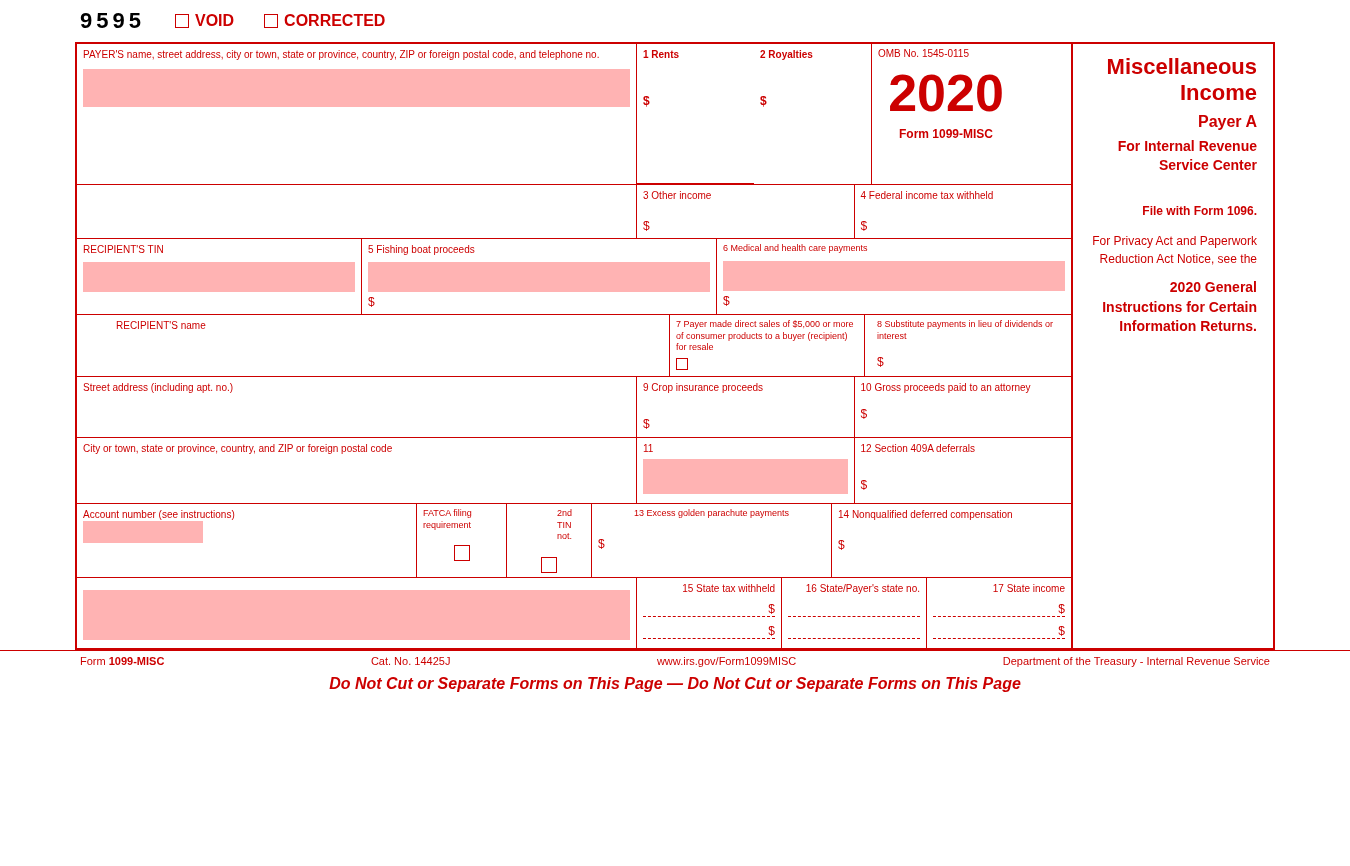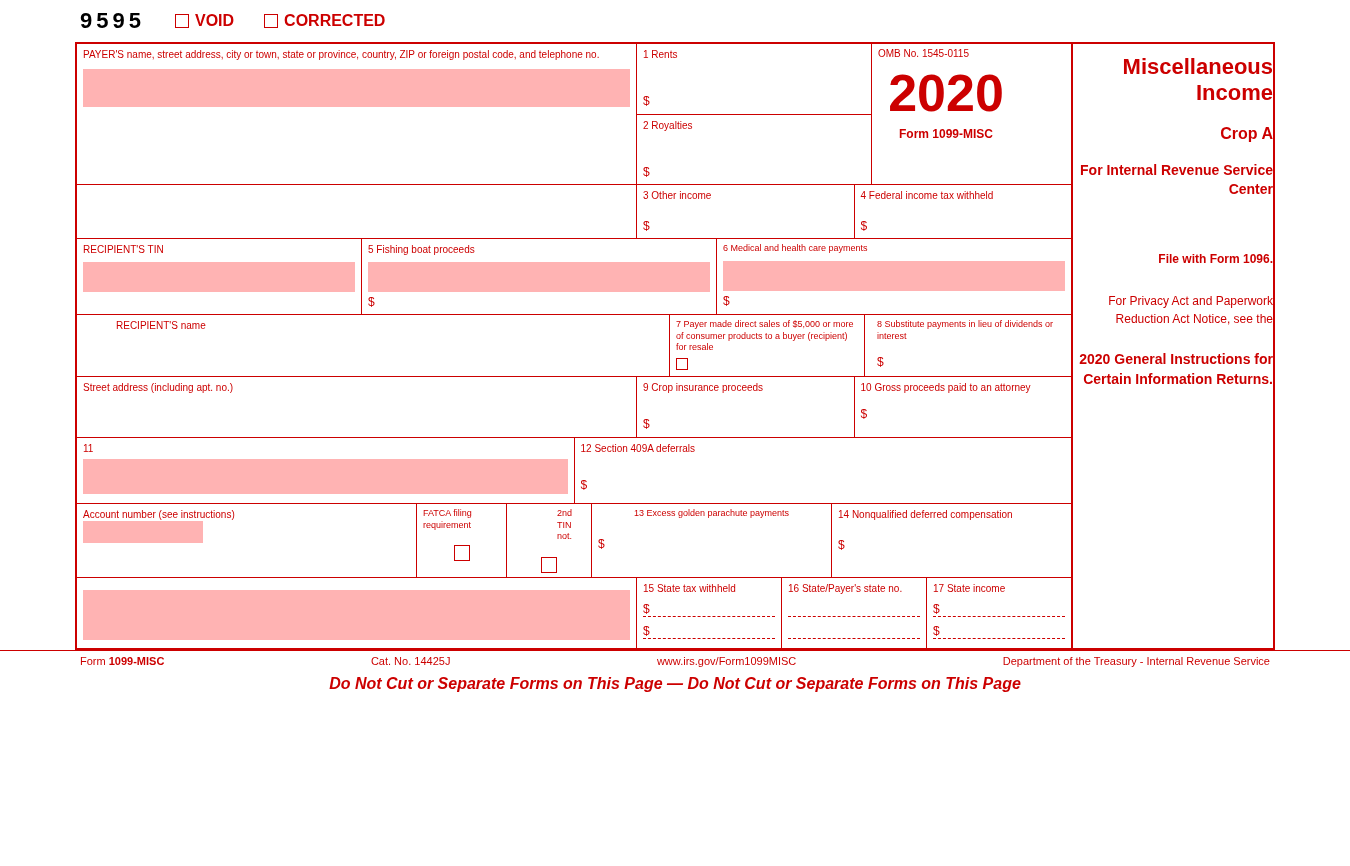--- a/index.html
+++ b/index.html
@@ -56,24 +56,24 @@
     .form-main {
       flex: 1;
       display: flex;
       flex-direction: column;
       border-right: 2px solid #cc0000;
     }
 
     
     .form-sidebar {
       width: 200px;
-      padding: 10px 0;
+      padding: 10px 16px;
       display: flex;
       flex-direction: column;
-      gap: 18px;
+      gap: 6px;
     }
 
     
     .row {
       display: flex;
       border-bottom: 1.5px solid #cc0000;
     }
     .row:last-child {
       border-bottom: none;
     }
@@ -385,21 +385,21 @@
 
   <div class="form-outer">
 
     <div class="form-main">
 
       <div class="row">
         <div class="payer-name-cell">
           <span class="cell-label">PAYER'S name, street address, city or town, state or province, country, ZIP or foreign postal code, and telephone no.</span>
           <div class="payer-shade"></div>
         </div>
-        <div style="display:flex; flex-direction:column; width:235px; border-right:1.5px solid #cc0000;">
+        <div style="display:flex; flex-direction:row; width:235px; border-right:1.5px solid #cc0000;font-weight:bold;">
           <div style="padding:4px 6px; border-bottom:1.5px solid #cc0000; flex:1;">
             <span class="cell-label">1 Rents</span>
             <div style="height:30px;"></div>
             <span class="dollar">$</span>
           </div>
           <div style="padding:4px 6px; flex:1;">
             <span class="cell-label">2 Royalties</span>
             <div style="height:30px;"></div>
             <span class="dollar">$</span>
           </div>
@@ -469,20 +469,23 @@
           <span class="dollar">$</span>
         </div>
         <div class="gross-proceeds-cell">
           <span class="cell-label">10 Gross proceeds paid to an attorney</span>
           <div style="height:10px;"></div>
           <span class="dollar">$</span>
         </div>
       </div>
 
       <div class="row">
+        <div class="city-cell">
+          <span class="cell-label">City or town, state or province, country, and ZIP or foreign postal code</span>
+        </div>
         <div class="box11-cell">
           <span class="cell-label">11</span>
           <div style="background:#ffb3b3; height:35px; margin-top:4px;"></div>
         </div>
         <div class="section409-cell">
           <span class="cell-label">12 Section 409A deferrals</span>
           <div style="height:20px;"></div>
           <span class="dollar">$</span>
         </div>
       </div>
@@ -509,21 +512,21 @@
           <div style="height:14px;"></div>
           <span class="dollar">$</span>
         </div>
         <div class="nonqualified-cell">
           <span class="cell-label">14 Nonqualified deferred compensation</span>
           <div style="height:14px;"></div>
           <span class="dollar">$</span>
         </div>
       </div>
 
-      <div class="row" style="border-bottom:none;">
+      <div class="row" style="border-bottom:none;text-align:right;">
         <div class="state-row-full">
           <div class="payer-shade" style="height:50px;"></div>
         </div>
         <div class="state-tax-cell">
           <span class="cell-label">15 State tax withheld</span>
           <div class="state-line">
             <span class="dollar">$</span>
           </div>
           <div class="state-line">
             <span class="dollar">$</span>
@@ -542,21 +545,21 @@
           <div class="state-line">
             <span class="dollar">$</span>
           </div>
         </div>
       </div>
 
     </div>
 
     <div class="form-sidebar">
         <span class="sidebar-title">Miscellaneous Income</span>
-      <span class="sidebar-copy">Crop A</span>
+      <span class="sidebar-copy">Payer A</span>
       <span class="sidebar-for">For Internal Revenue Service Center</span>
       <div style="height:8px;"></div>
       <span class="sidebar-file">
         <b>File with Form 1096.</b>
       </span>
       <span class="sidebar-file">For Privacy Act and Paperwork Reduction Act Notice, see the</span>
       <span class="sidebar-general">2020 General Instructions for Certain Information Returns.</span>
     </div>
   </div>
 

